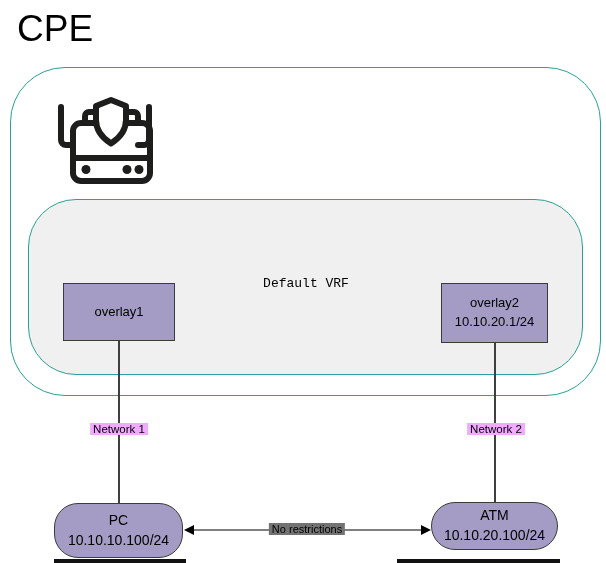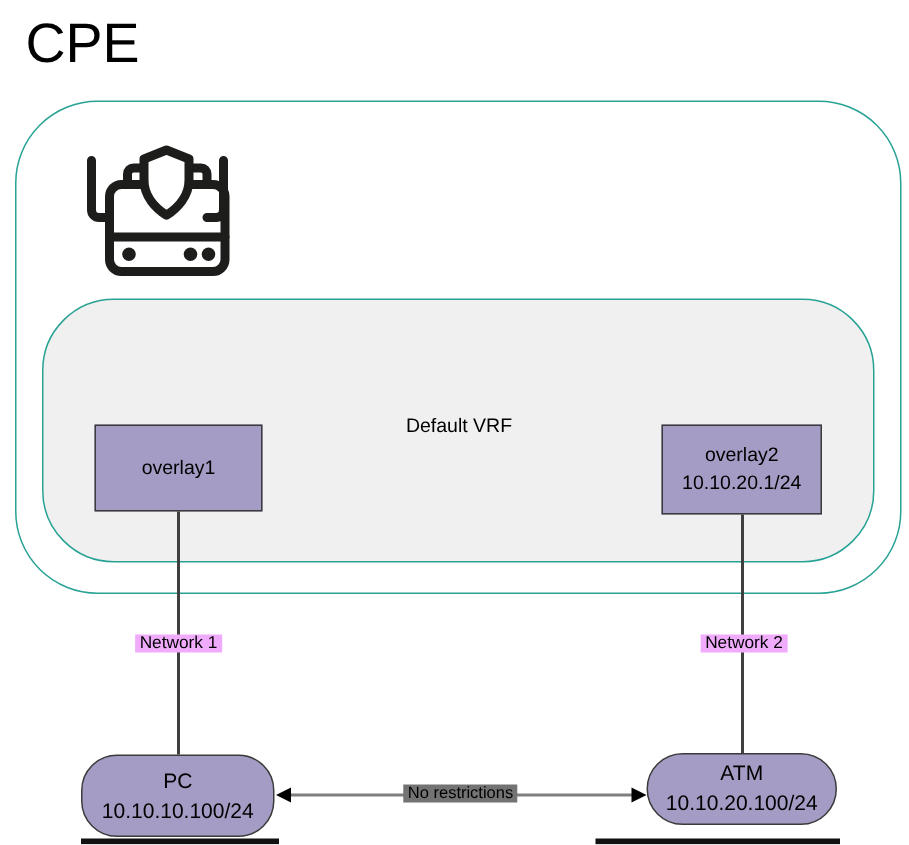--- a/index.html
+++ b/index.html
@@ -16,21 +16,21 @@
     border:1.5px solid #27a294;border-radius:55px;background:#ffffff;
     box-sizing:border-box;
   }
   .vrf-box{
     position:absolute;left:28px;top:199px;width:555px;height:176px;
     border:1.5px solid #27a294;border-radius:48px;background:#f0f0f0;
     box-sizing:border-box;
   }
   .vrf-label{
     position:absolute;left:246px;top:276px;width:120px;text-align:center;
-    font-size:13px;color:#000;
+    font-size:13px;color:#000;font-family:Liberation Mono, monospace;
   }
   .node{
     position:absolute;background:#a49cc4;border:1.5px solid #3b3b3b;
     box-sizing:border-box;display:flex;flex-direction:column;
     align-items:center;justify-content:center;text-align:left;
     font-size:13px;line-height:1.45;color:#000;
   }
   .node.host{font-size:14px;line-height:1.4;border-radius:24px;}
   .vline{position:absolute;width:1.5px;background:#3f3f3f;}
   .link-label{

